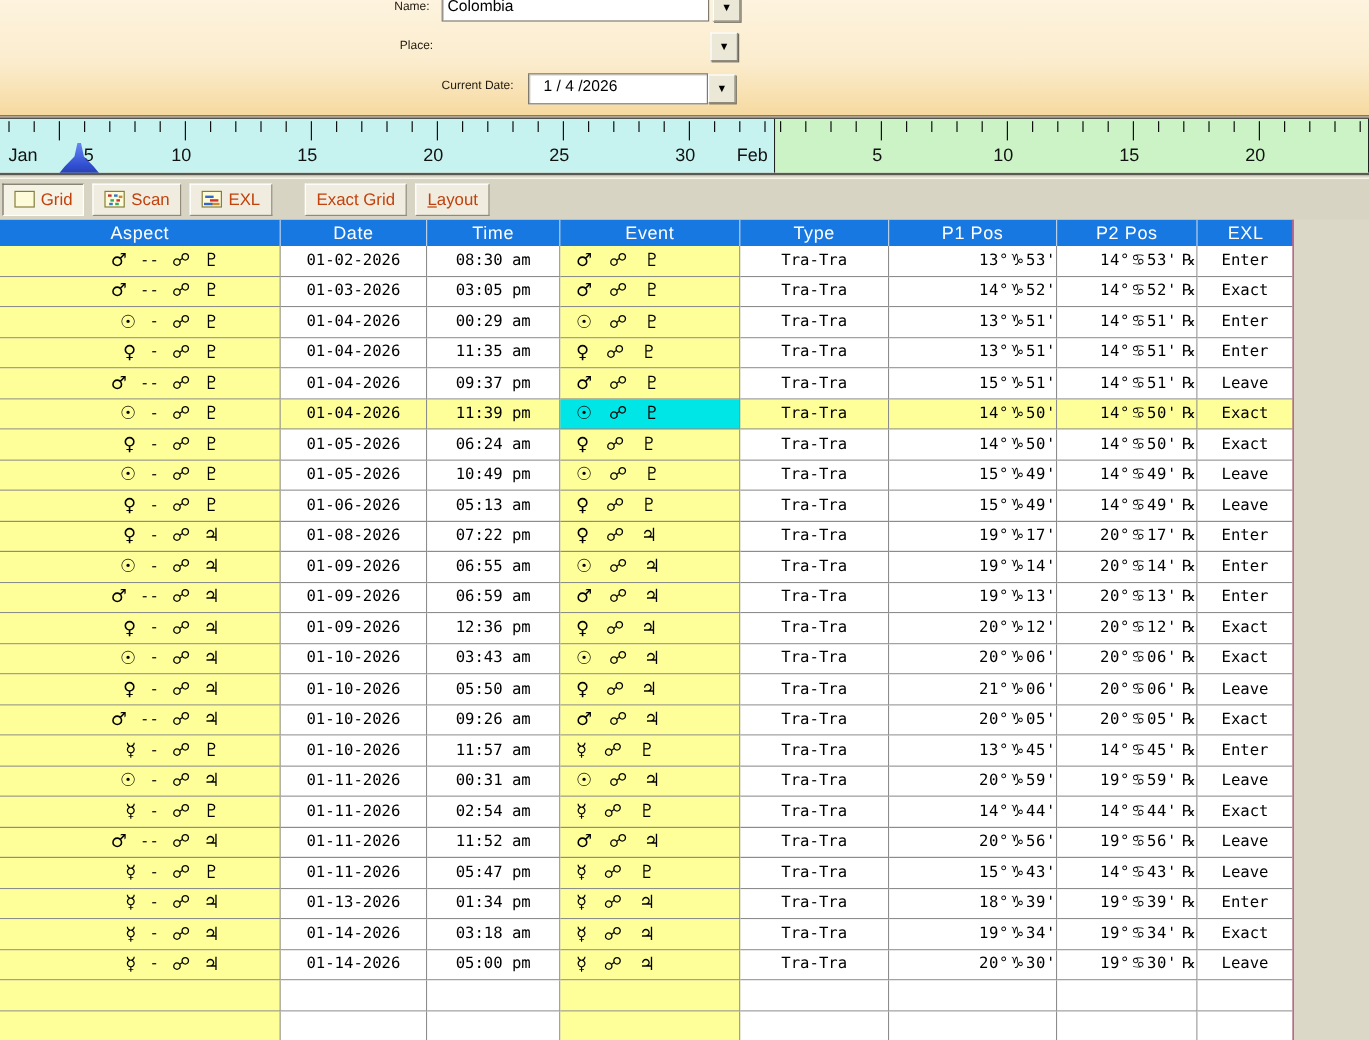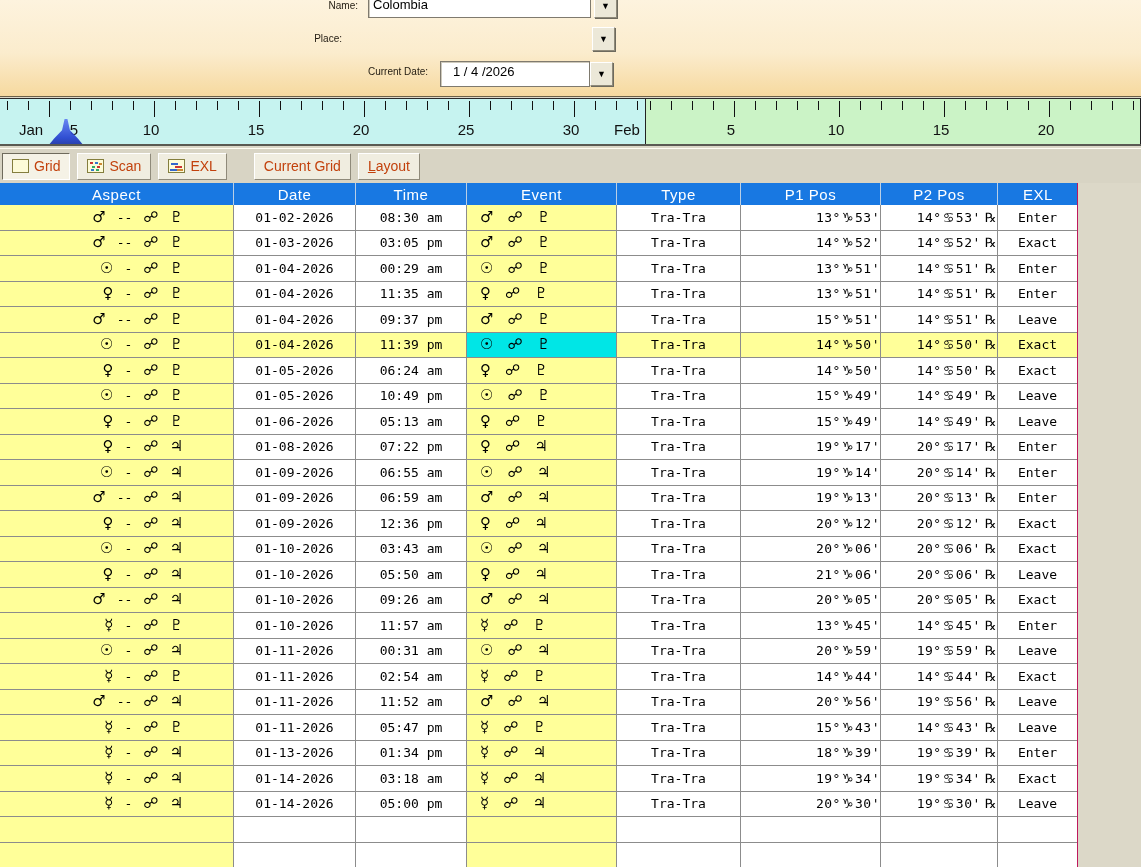--- a/index.html
+++ b/index.html
@@ -101,21 +101,21 @@
 <div class="app">
 
   <div class="header">
 
     <div class="fld-label" style="left:298px;top:0px;width:60px;">Name:</div>
     <div class="txt" style="left:368px;top:-6px;width:223px;height:24px;">Colombia</div>
     <div class="dd-btn" style="left:594px;top:-5px;height:23px;">
         <span class="dd-arrow">▼</span>
       </div>
 
-    <div class="fld-label" style="left:282px;top:33px;width:60px;">Place:</div>
+    <div class="fld-label" style="left:301px;top:33px;width:60px;">Place:</div>
     <div class="dd-btn" style="left:592px;top:27px;height:24px;">
         <span class="dd-arrow">▼</span>
       </div>
 
     <div class="fld-label" style="left:316px;top:66px;width:112px;">Current Date:</div>
     <div class="txt" style="left:440px;top:61px;width:150px;height:26px;padding-left:12px;">1 / 4 /2026</div>
     <div class="dd-btn" style="left:590px;top:62px;height:24px;">
         <span class="dd-arrow">▼</span>
       </div>
   </div>
@@ -146,21 +146,21 @@
       <div class="tick small" style="left: 448px;"></div>
       <div class="tick tall" style="left: 469px;"></div>
       <div class="tick small" style="left: 490px;"></div>
       <div class="tick small" style="left: 511px;"></div>
       <div class="tick small" style="left: 532px;"></div>
       <div class="tick small" style="left: 553px;"></div>
       <div class="tick tall" style="left: 574px;"></div>
       <div class="tick small" style="left: 595px;"></div>
       <div class="tick small" style="left: 616px;"></div>
       <div class="tick small" style="left: 637px;"></div>
-      <div class="ruler-label month" style="left: 19px;">Jan</div>
+      <div class="ruler-label month" style="left: 7px;">Jan</div>
       <div class="ruler-label" style="left: 74px;">5</div>
       <div class="ruler-label" style="left: 151px;">10</div>
       <div class="ruler-label" style="left: 256px;">15</div>
       <div class="ruler-label" style="left: 361px;">20</div>
       <div class="ruler-label" style="left: 466px;">25</div>
       <div class="ruler-label" style="left: 571px;">30</div>
       <div class="ruler-sec" style="left: 646px; width: 495px; background: rgb(203, 243, 198);"></div>
       <div class="tick small" style="left: 650px;"></div>
       <div class="tick small" style="left: 671px;"></div>
       <div class="tick small" style="left: 692px;"></div>
@@ -200,21 +200,21 @@
       </button>
       <button class="tbtn">
         <span class="icon icon-scan"></span>
         <span>Scan</span>
       </button>
       <button class="tbtn">
         <span class="icon icon-exl"></span>
         <span>EXL</span>
       </button>
       <button class="tbtn gap-before">
-        <span>Current Grid</span>
+        <span>Exact Grid</span>
       </button>
       <button class="tbtn">
         <span><u>L</u>ayout</span>
       </button>
     </div>
 
   <div class="grid-wrap">
     <div class="grow thead" id="thead">
         <div class="th">Aspect</div>
         <div class="th">Date</div>

